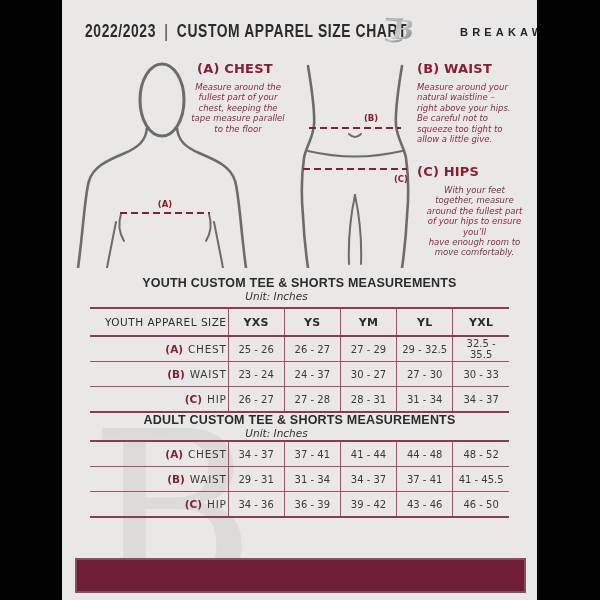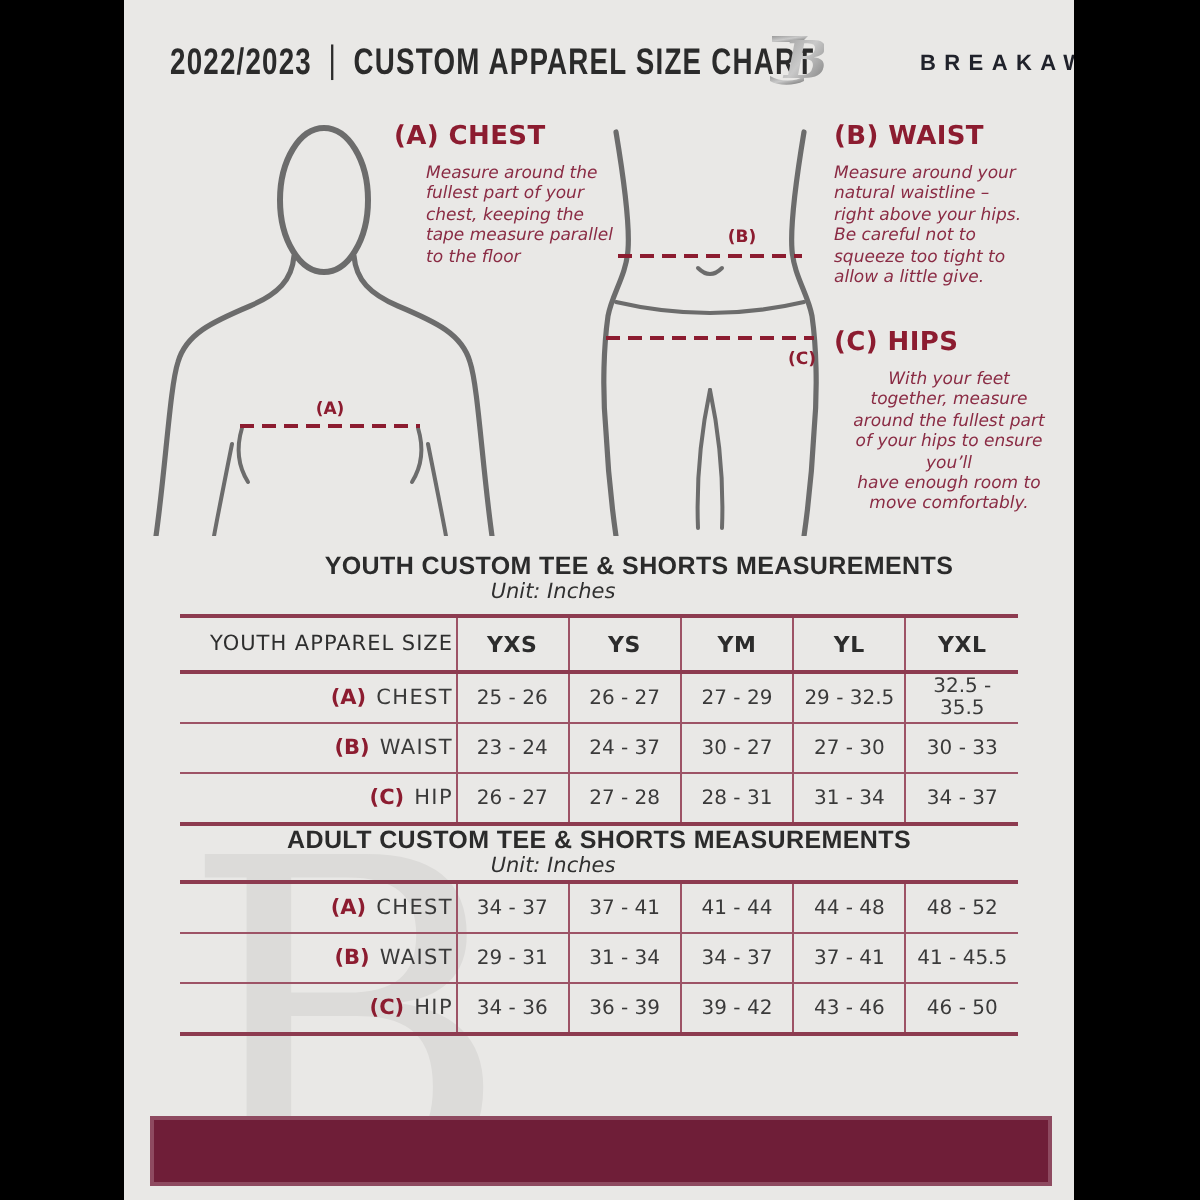--- a/index.html
+++ b/index.html
@@ -115,21 +115,21 @@
       <path d="M 60,133 C 56,152 53,176 54,202"></path>
       <path d="M 60,133 C 64,152 67,176 66,202"></path>
     </g>
     <line x1="14" y1="66" x2="106" y2="66" stroke="#8c1c30" stroke-width="2" stroke-dasharray="7 4"></line>
     <text class="dash-label" x="76" y="59">(B)</text>
     <line x1="8" y1="107" x2="112" y2="107" stroke="#8c1c30" stroke-width="2" stroke-dasharray="7 4"></line>
     <text class="dash-label" x="106" y="120">(C)</text>
   </svg>
 
   <div class="guide-h" style="left:135px;top:61px;">(A) CHEST</div>
-  <div class="guide-p" style="left:151px;top:82px;width:110px;">Measure around the
+  <div class="guide-p" style="left:121px;top:82px;width:110px;text-align:center;">Measure around the
 fullest part of your
 chest, keeping the
 tape measure parallel
 to the floor</div>
 
   <div class="guide-h" style="left:355px;top:61px;">(B) WAIST</div>
   <div class="guide-p" style="left:355px;top:82px;width:112px;">Measure around your
 natural waistline –
 right above your hips.
 Be careful not to
@@ -138,21 +138,21 @@
 
   <div class="guide-h" style="left:355px;top:164px;">(C) HIPS</div>
   <div class="guide-p" style="left:355px;top:185px;width:115px;text-align:center;">With your feet
 together, measure
 around the fullest part
 of your hips to ensure
 you’ll
 have enough room to
 move comfortably.</div>
 
-  <div class="sec-title" style="top:276px;padding-left:20px;">YOUTH CUSTOM TEE &amp; SHORTS MEASUREMENTS</div>
+  <div class="sec-title" style="top:276px;">YOUTH CUSTOM TEE &amp; SHORTS MEASUREMENTS</div>
   <div class="sec-unit" style="top:290px;">Unit: Inches</div>
 
   <table class="size-table" style="top:307px;">
     <colgroup>
           <col class="col-label">
           <col class="col-size">
           <col class="col-size">
           <col class="col-size">
           <col class="col-size">
           <col class="col-size">

